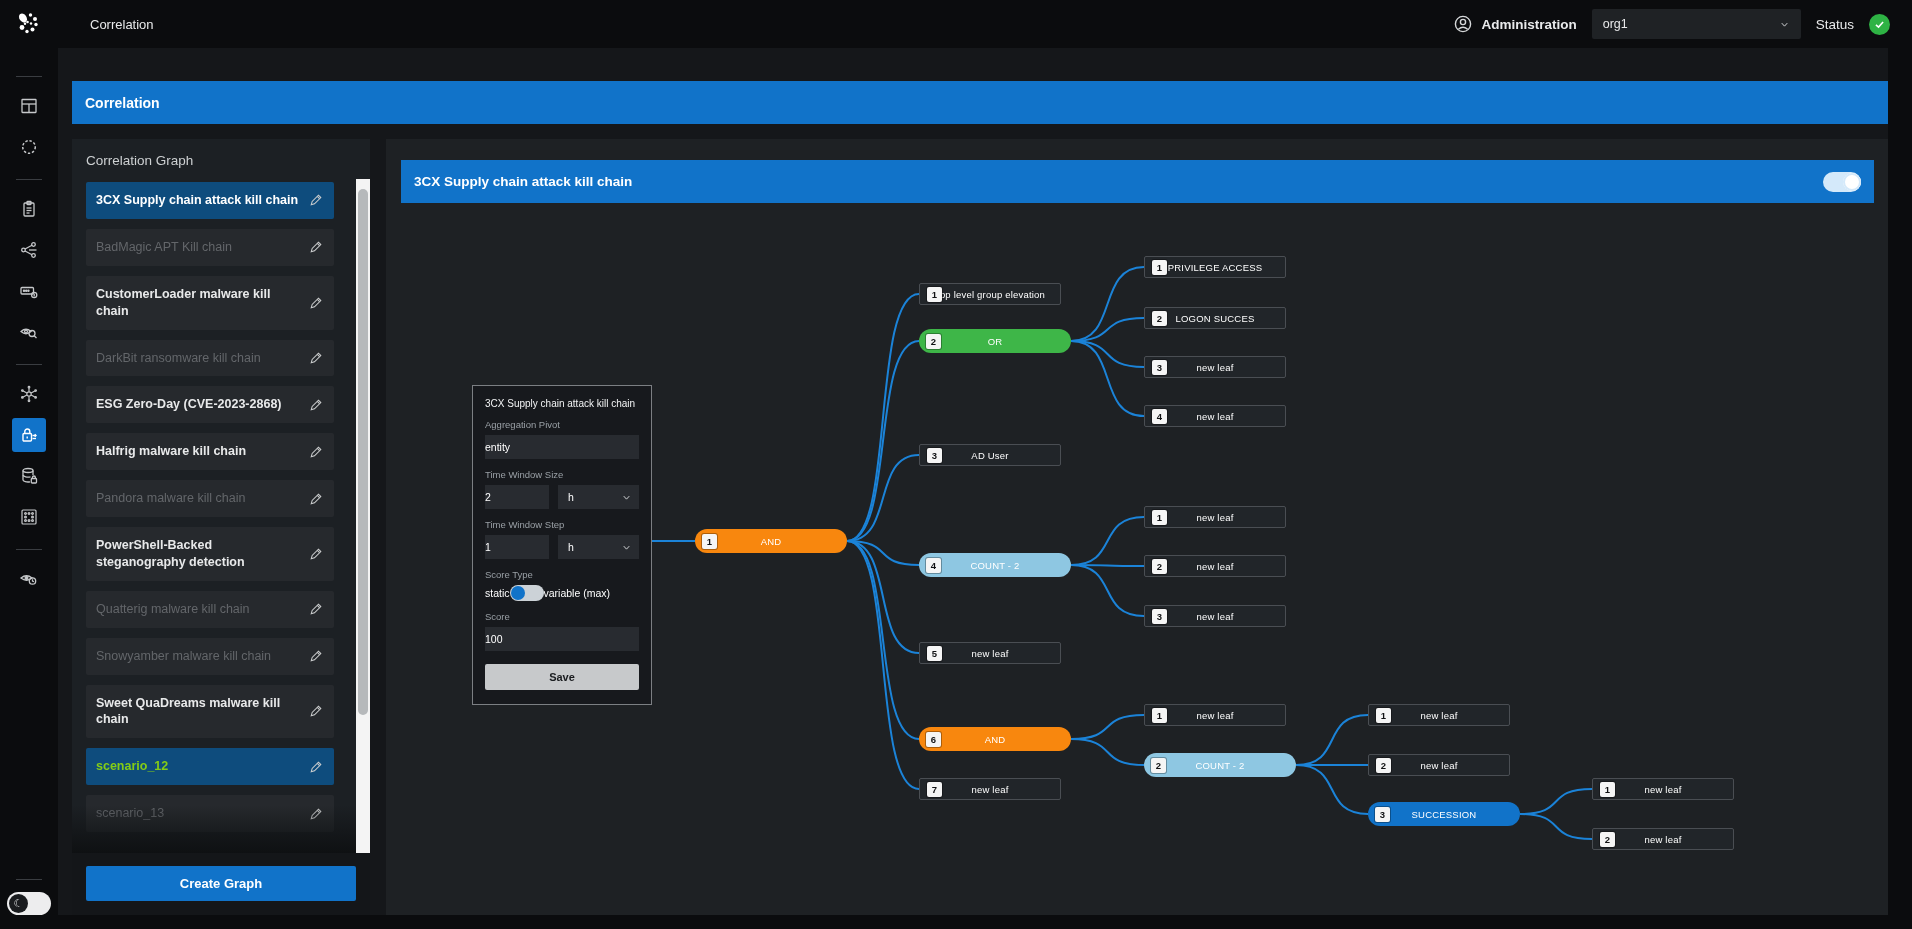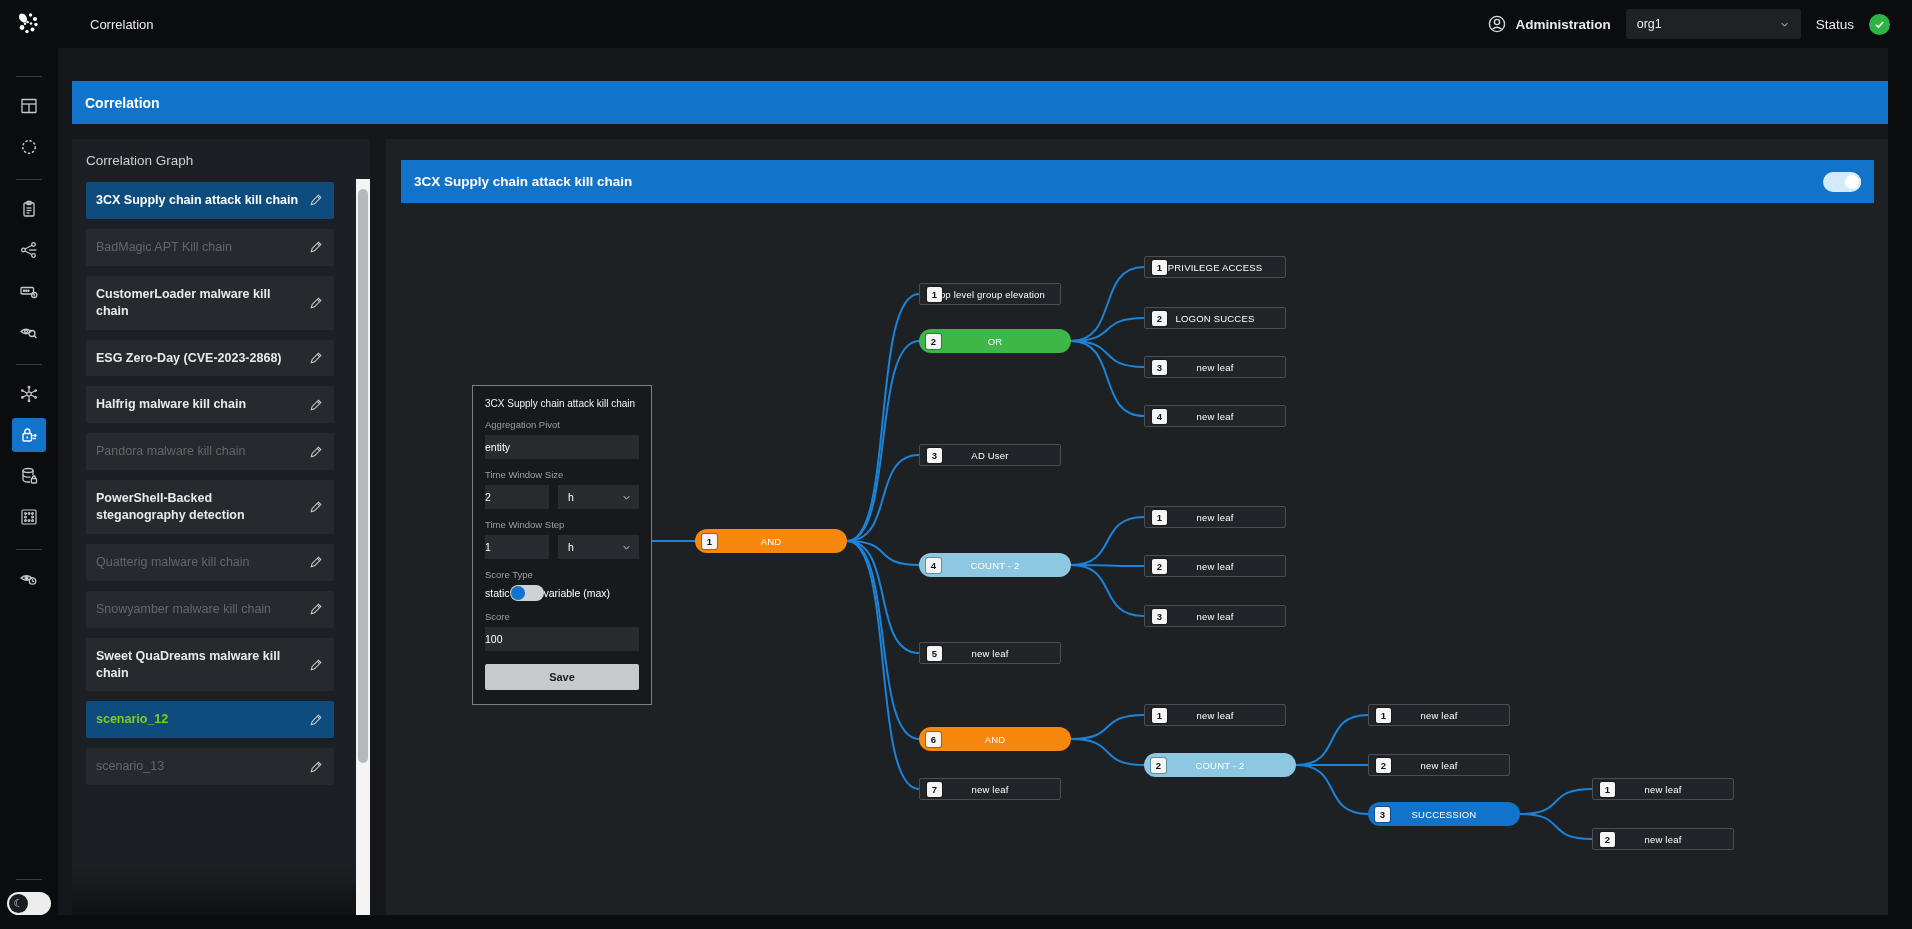--- a/index.html
+++ b/index.html
@@ -7,21 +7,21 @@
               font-family:"Liberation Sans", sans-serif; color:#e9eaeb; }
 
   
   .topbar { position:absolute; left:0; top:0; width:1912px; height:48px;
             background:#0b0c0e; display:flex; align-items:center; z-index:20; }
   .logo-box { width:58px; display:flex; justify-content:center; }
   .app-title { margin-left:32px; font-size:13px; color:#e9eaeb; }
   .tb-right { margin-left:auto; display:flex; align-items:center; gap:15px; padding-right:22px; }
   .admin { display:flex; align-items:center; gap:8px; font-size:13.5px; font-weight:bold; }
   .admin svg { color:#d6d8d9; }
-  .org-select { width:175px; height:30px; background:#1f2225; border-radius:2px;
+  .org-select { width:209px; height:30px; background:#1f2225; border-radius:2px;
                 display:flex; align-items:center; padding:0 11px; font-size:12.5px; cursor:pointer; }
   .org-select .chev { margin-left:auto; color:#cfd1d3; }
   .status-label { font-size:13.5px; }
   .status-check { width:21px; height:21px; border-radius:50%; background:#2eb344;
                   display:flex; align-items:center; justify-content:center; }
 
   
   .rail { position:absolute; left:0; top:48px; bottom:0; width:58px; background:#0b0c0e;
           display:flex; flex-direction:column; align-items:center; padding-top:20px; z-index:15; }
   .rdiv { width:26px; height:1px; background:#3a3d41; margin:8px 0 12px; }
@@ -326,20 +326,29 @@
           </div>
           <div class="list-item ">
             <span class="li-label">CustomerLoader malware kill chain</span>
             <span class="pencil"><svg viewBox="0 0 20 20">
                 <g fill="none" stroke="currentColor" stroke-width="1.3">
                   <path d="M4 16l1.2-4.2L13.1 4l2.9 2.9-7.9 7.8z"></path>
                   <path d="M11.6 5.5l2.9 2.9"></path>
                 </g>
               </svg></span>
           </div>
+          <div class="list-item dim">
+            <span class="li-label">DarkBit ransomware kill chain</span>
+            <span class="pencil"><svg viewBox="0 0 20 20">
+                <g fill="none" stroke="currentColor" stroke-width="1.3">
+                  <path d="M4 16l1.2-4.2L13.1 4l2.9 2.9-7.9 7.8z"></path>
+                  <path d="M11.6 5.5l2.9 2.9"></path>
+                </g>
+              </svg></span>
+          </div>
           <div class="list-item ">
             <span class="li-label">ESG Zero-Day (CVE-2023-2868)</span>
             <span class="pencil"><svg viewBox="0 0 20 20">
                 <g fill="none" stroke="currentColor" stroke-width="1.3">
                   <path d="M4 16l1.2-4.2L13.1 4l2.9 2.9-7.9 7.8z"></path>
                   <path d="M11.6 5.5l2.9 2.9"></path>
                 </g>
               </svg></span>
           </div>
           <div class="list-item ">
@@ -408,20 +417,23 @@
           <div class="list-item dim">
             <span class="li-label">scenario_13</span>
             <span class="pencil"><svg viewBox="0 0 20 20">
                 <g fill="none" stroke="currentColor" stroke-width="1.3">
                   <path d="M4 16l1.2-4.2L13.1 4l2.9 2.9-7.9 7.8z"></path>
                   <path d="M11.6 5.5l2.9 2.9"></path>
                 </g>
               </svg></span>
           </div>
         </div>
+      <div class="list-foot">
+        <button class="create-btn">Create Graph</button>
+      </div>
     </div>
 
     <div class="canvas">
       <div class="canvas-head">
         <span>3CX Supply chain attack kill chain</span>
         <div class="head-toggle">
           <div class="head-knob"></div>
         </div>
       </div>
 

